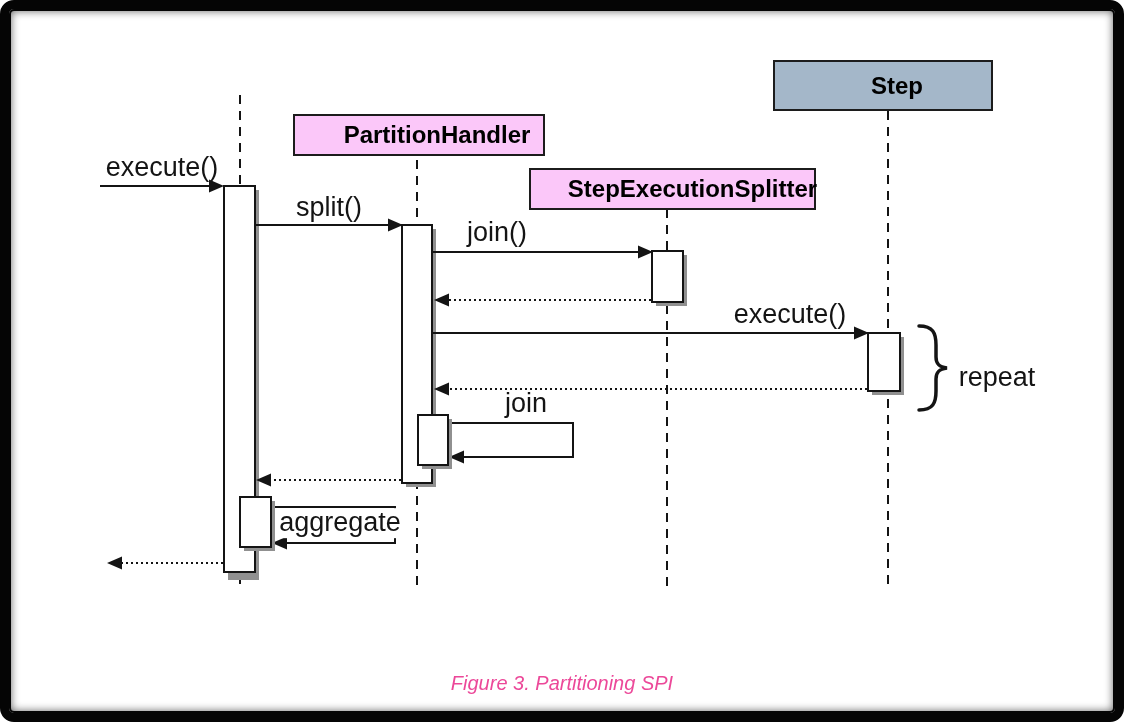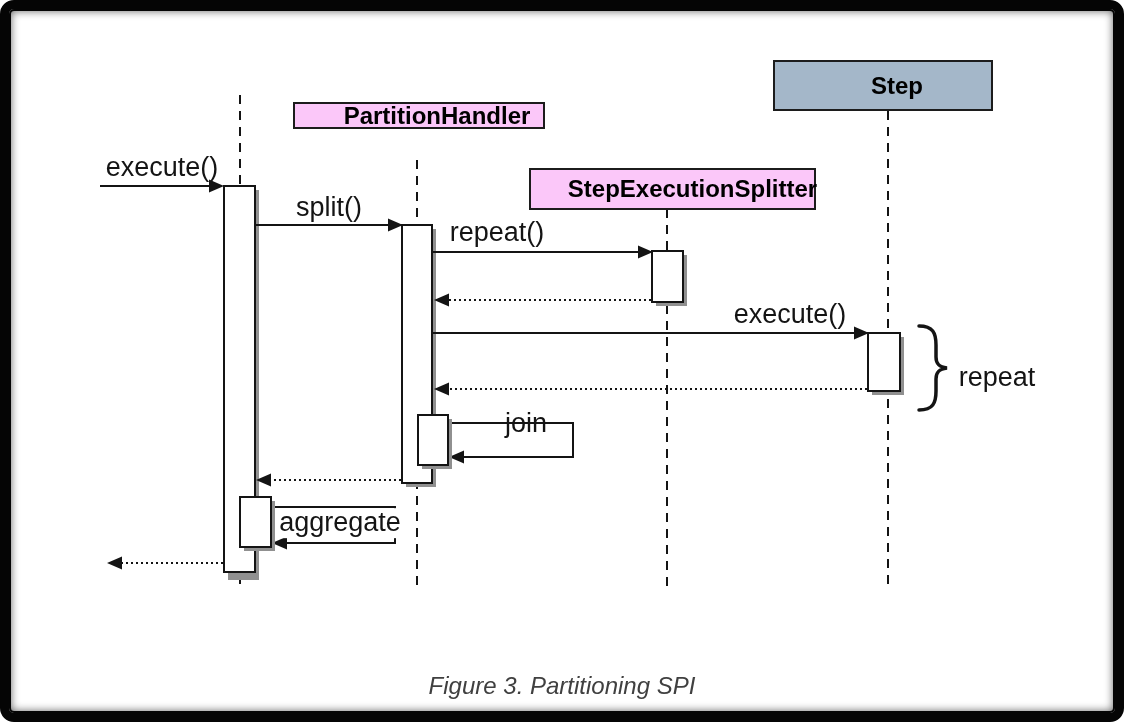--- a/index.html
+++ b/index.html
@@ -20,21 +20,21 @@
   }
   .actor.blue{background:#a4b7c9;}
   .actor.pink{background:#fbc7f9;}
   .lbl{
     position:absolute;transform:translate(-50%,-50%);font-size:27px;color:#141414;
     white-space:nowrap;z-index:12;line-height:1.1;
   }
   .lbl.bg{background:#ffffff;padding:0 3px;}
   .caption{
     position:absolute;left:0;right:0;top:672px;text-align:center;
-    font-size:24px;font-style:italic;color:#404040;z-index:10;
+    font-size:20px;font-style:italic;color:#ec4899;z-index:10;
   }
 </style>
 </head>
 <body>
 
 <div class="page">
 
   <svg class="layer" width="1124" height="722" viewBox="0 0 1124 722">
     <g stroke="#141414" stroke-width="2" stroke-dasharray="9 7">
       <line x1="240" y1="95" x2="240" y2="586"></line>
@@ -91,34 +91,34 @@
       <polygon points="434,300 449,293.5 449,306.5"></polygon>
       <polygon points="434,389 449,382.5 449,395.5"></polygon>
       <polygon points="256,480 271,473.5 271,486.5"></polygon>
       <polygon points="107,563 122,556.5 122,569.5"></polygon>
     </g>
 
     <path d="M919,326 C933,326 936,333 936,345 L936,357 C936,364 939,367 947,368
              C939,369 936,372 936,379 L936,391 C936,403 933,410 919,410" fill="none" stroke="#141414" stroke-width="3.5" stroke-linecap="round"></path>
   </svg>
 
-  <div class="actor pink" style="left:293px;top:102px;width:252px;height:27px;padding-left:36px;">
+  <div class="actor pink" style="left:293px;top:114px;width:252px;height:42px;padding-left:36px;">
     <span>PartitionHandler</span>
   </div>
   <div class="actor pink" style="left:529px;top:168px;width:287px;height:42px;padding-left:40px;">
     <span>StepExecutionSplitter</span>
   </div>
   <div class="actor blue" style="left:773px;top:60px;width:220px;height:51px;padding-left:28px;">
     <span>Step</span>
   </div>
 
   <div class="lbl" style="left:162px;top:168px;">execute()</div>
   <div class="lbl" style="left:329px;top:208px;">split()</div>
-  <div class="lbl" style="left:497px;top:233px;">repeat()</div>
+  <div class="lbl" style="left:497px;top:233px;">join()</div>
   <div class="lbl" style="left:790px;top:315px;">execute()</div>
-  <div class="lbl" style="left:526px;top:424px;">join</div>
+  <div class="lbl" style="left:526px;top:404px;">join</div>
   <div class="lbl bg" style="left:340px;top:523px;">aggregate</div>
   <div class="lbl" style="left:997px;top:362px;margin-top:16px;">repeat</div>
 
   <div class="caption">Figure 3. Partitioning SPI</div>
 
   <div class="frame"></div>
 </div>
 
 </body></html>

